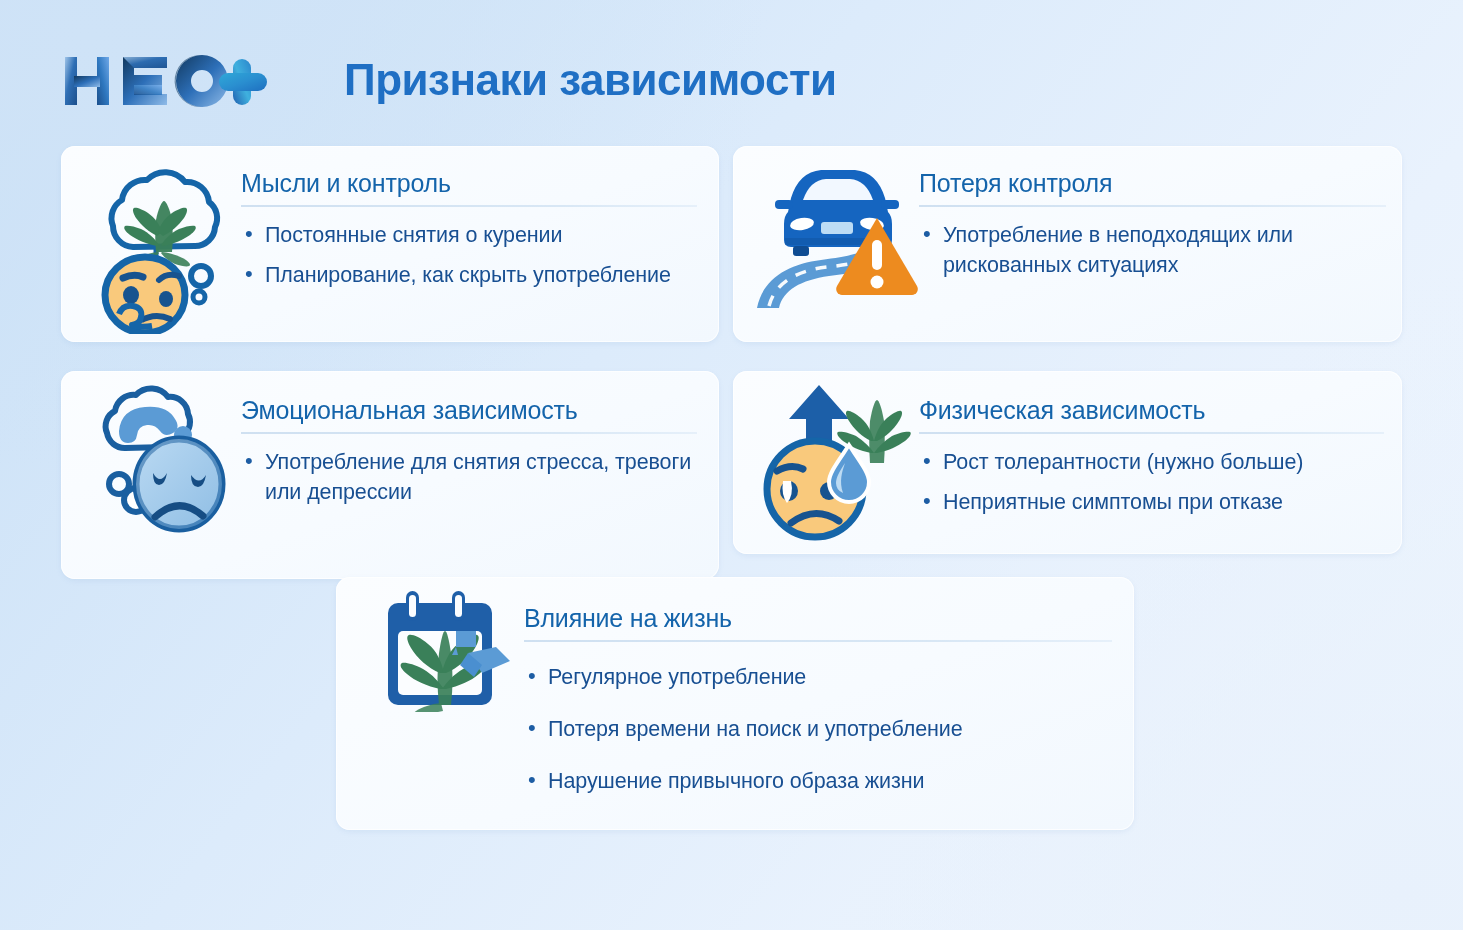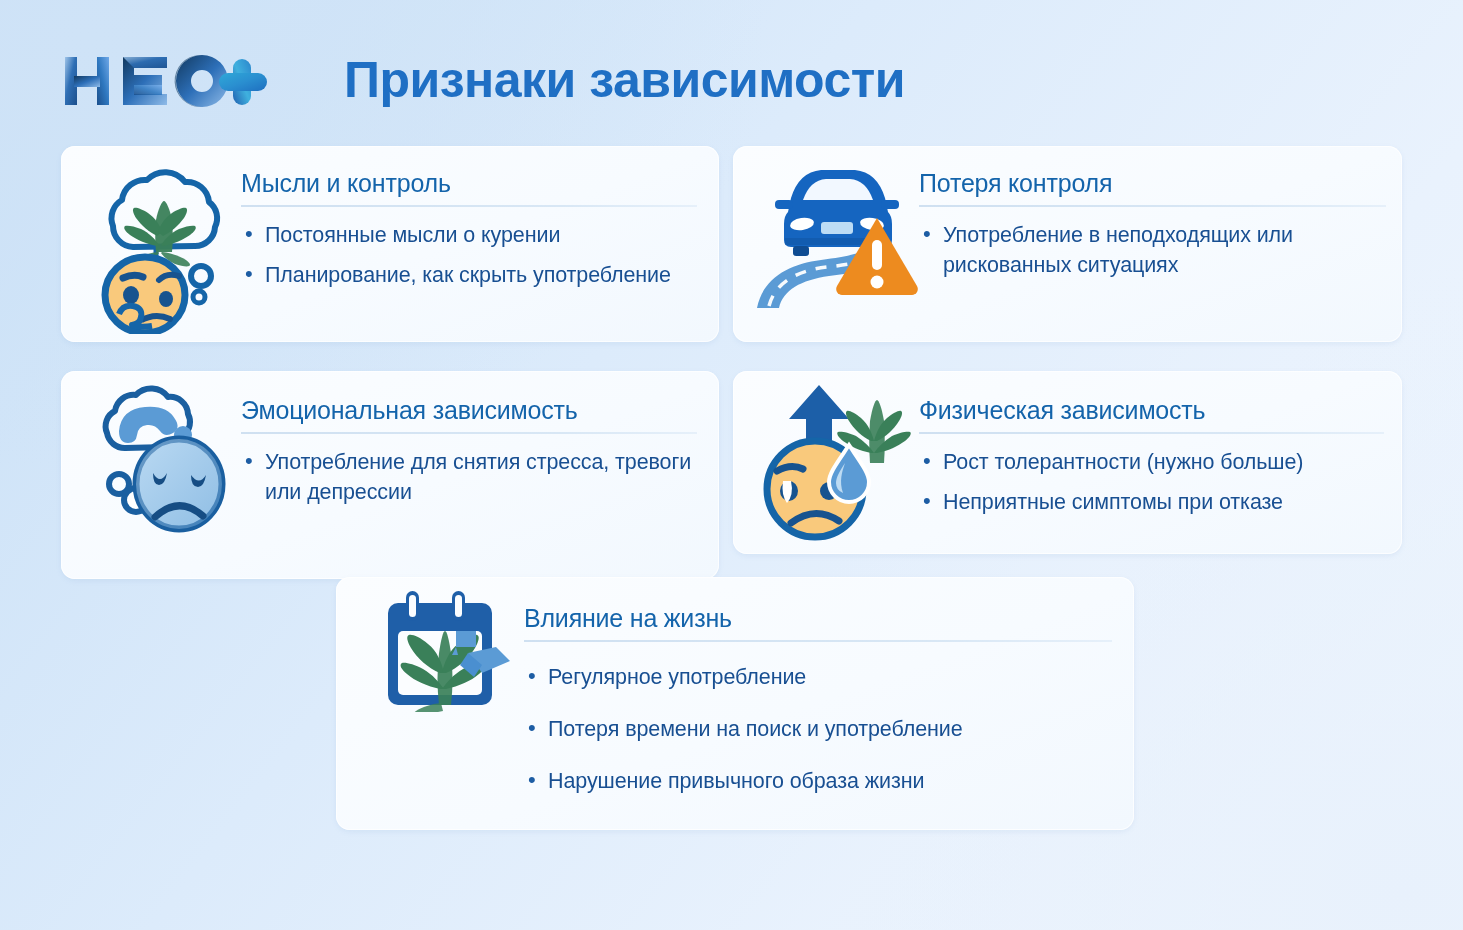--- a/index.html
+++ b/index.html
@@ -10,21 +10,21 @@
       radial-gradient(ellipse 1100px 700px at 6% 4%, #cfe3f7 0%, rgba(207,227,247,0) 62%),
       radial-gradient(ellipse 1000px 900px at 96% 96%, #e8f1fc 0%, rgba(232,241,252,0) 70%),
       linear-gradient(128deg,#c9e0f6 0%, #dcebfb 40%, #e9f2fd 72%, #eff6fe 100%);
   }
   .stage{ position:relative; width:1463px; height:930px; }
 
   
   .logo{ position:absolute; left:61px; top:45px; width:220px; height:68px; }
   .title{
     position:absolute; left:344px; top:40px; width:780px; height:80px;
-    font-size:50px; font-weight:bold; letter-spacing:-0.5px;
+    font-size:44px; font-weight:bold; letter-spacing:-0.5px;
     color:#1f6fc4; line-height:80px; white-space:nowrap;
   }
 
   
   .card{
     position:absolute;
     background:linear-gradient(160deg,#fbfdff 0%,#f7fbff 55%,#f2f8fe 100%);
     border-radius:14px;
     box-shadow:0 2px 5px rgba(120,160,205,.13), 0 0 0 1px rgba(255,255,255,.75) inset;
   }
@@ -155,21 +155,21 @@
         <ellipse cx="48" cy="131" rx="8" ry="9" fill="#17538f"></ellipse>
         <ellipse cx="83" cy="135" rx="7" ry="8" fill="#17538f"></ellipse>
         <path d="M57 157 q15 -9 30 -2" stroke="#17538f" stroke-width="6" fill="none" stroke-linecap="round"></path>
         <path d="M36 150 q4 -10 14 -8 q10 2 8 11 q-1 7 -9 8 q8 3 20 1" fill="#f9c97c" stroke="#1565a8" stroke-width="6" stroke-linejoin="round"></path>
       </svg>
     </div>
     <div class="body-wrap">
       <div class="card-title">Мысли и контроль</div>
       <div class="divider"></div>
       <ul class="bullets">
-        <li>Постоянные мысли о курении</li>
+        <li>Постоянные снятия о курении</li>
         <li>Планирование, как скрыть употребление</li>
       </ul>
     </div>
   </div>
 
   <div class="card c2">
     <div class="icon-wrap">
       <svg viewBox="0 0 165 150" width="165" height="150" aria-hidden="true">
 
         <path d="M2 148 C8 118 34 104 66 100 C96 96 112 92 124 84 l18 9 C128 107 106 112 74 116 C46 120 28 130 24 148 z" fill="#5b9bd5"></path>

